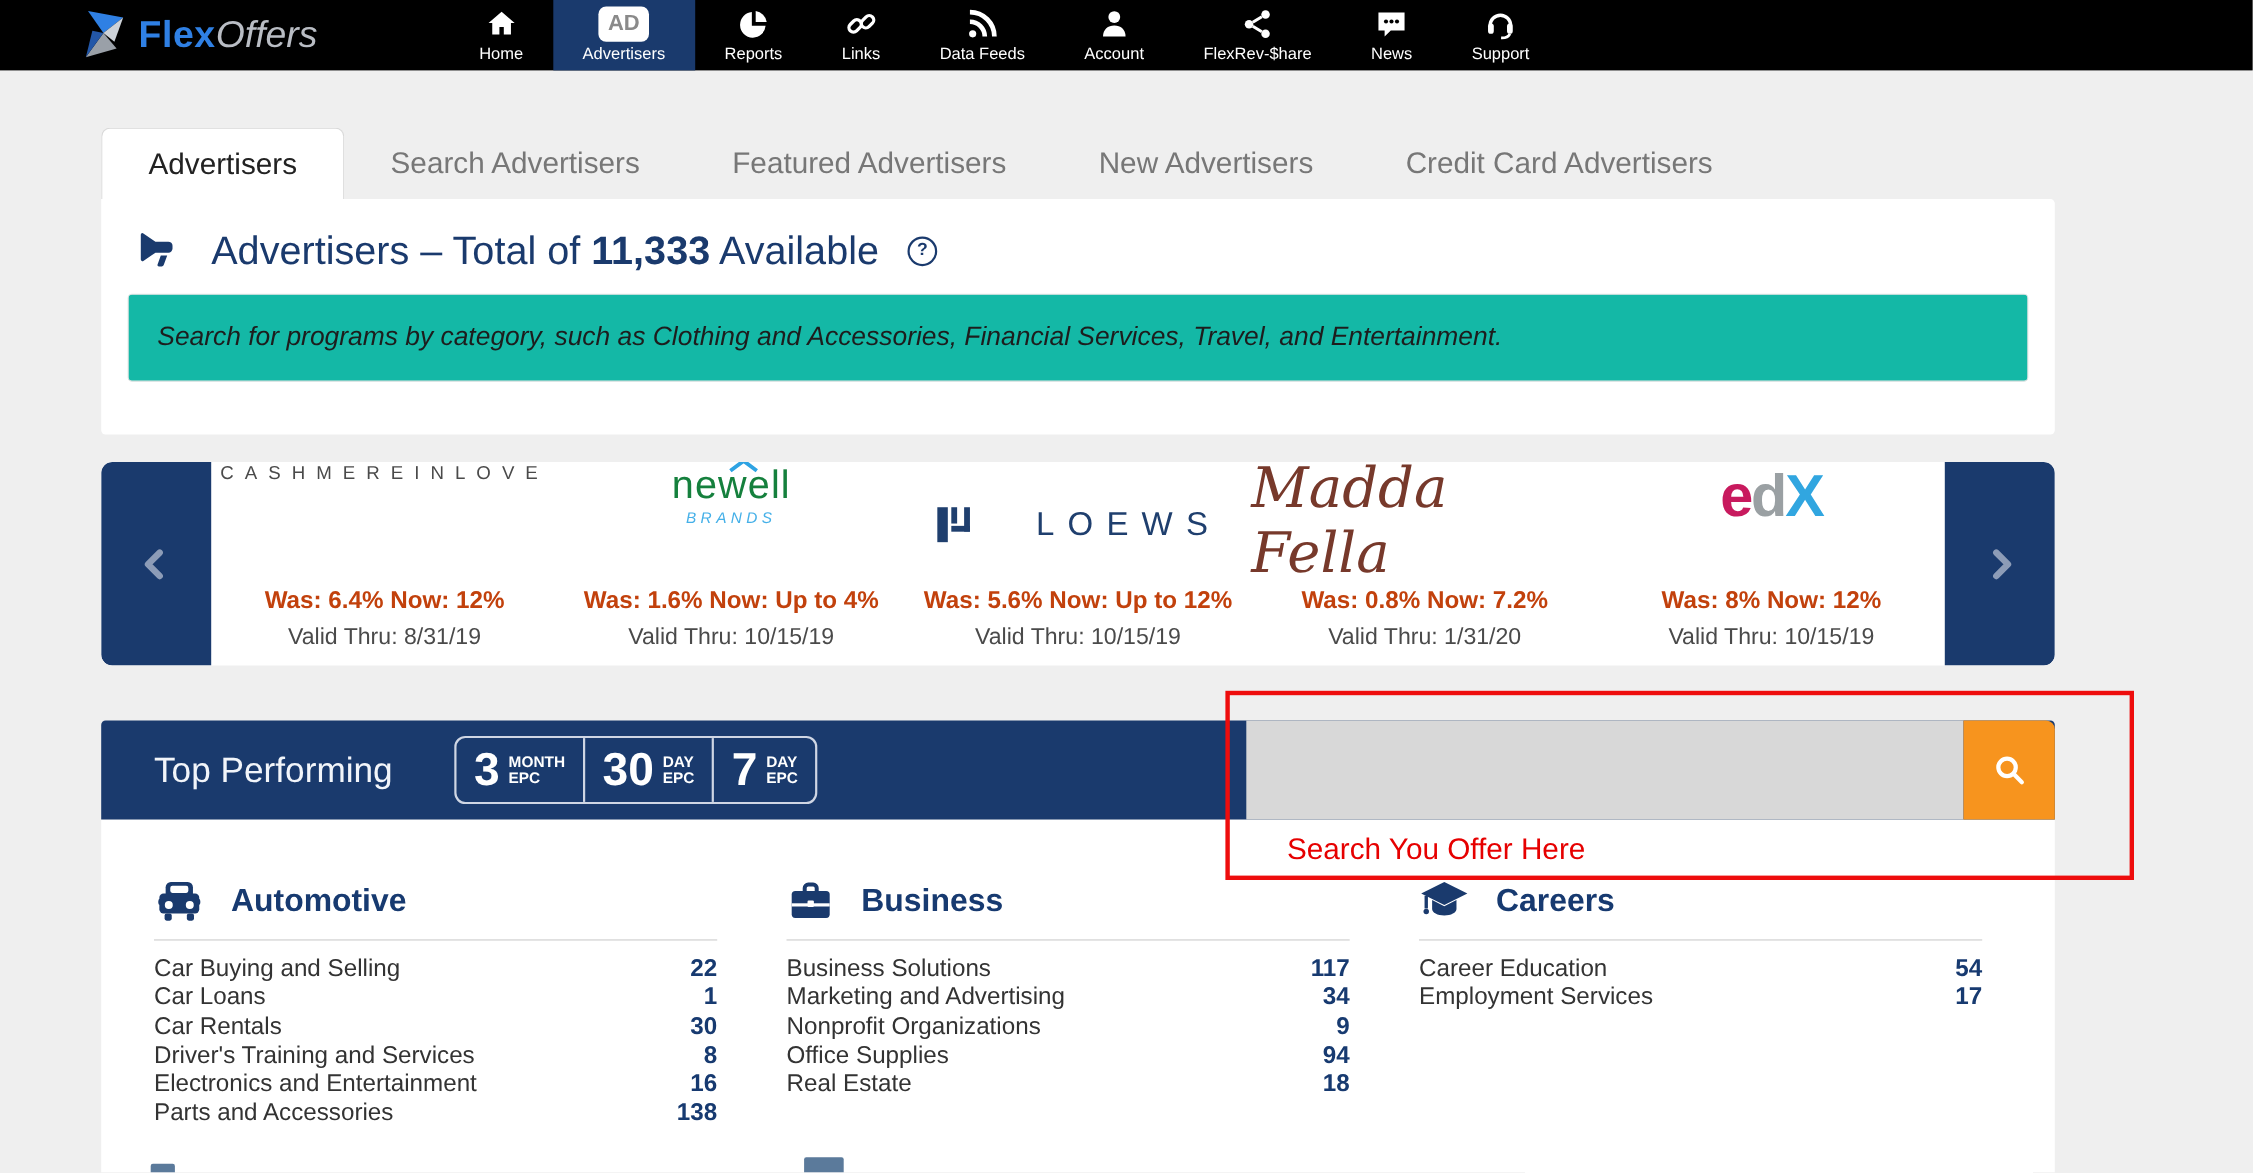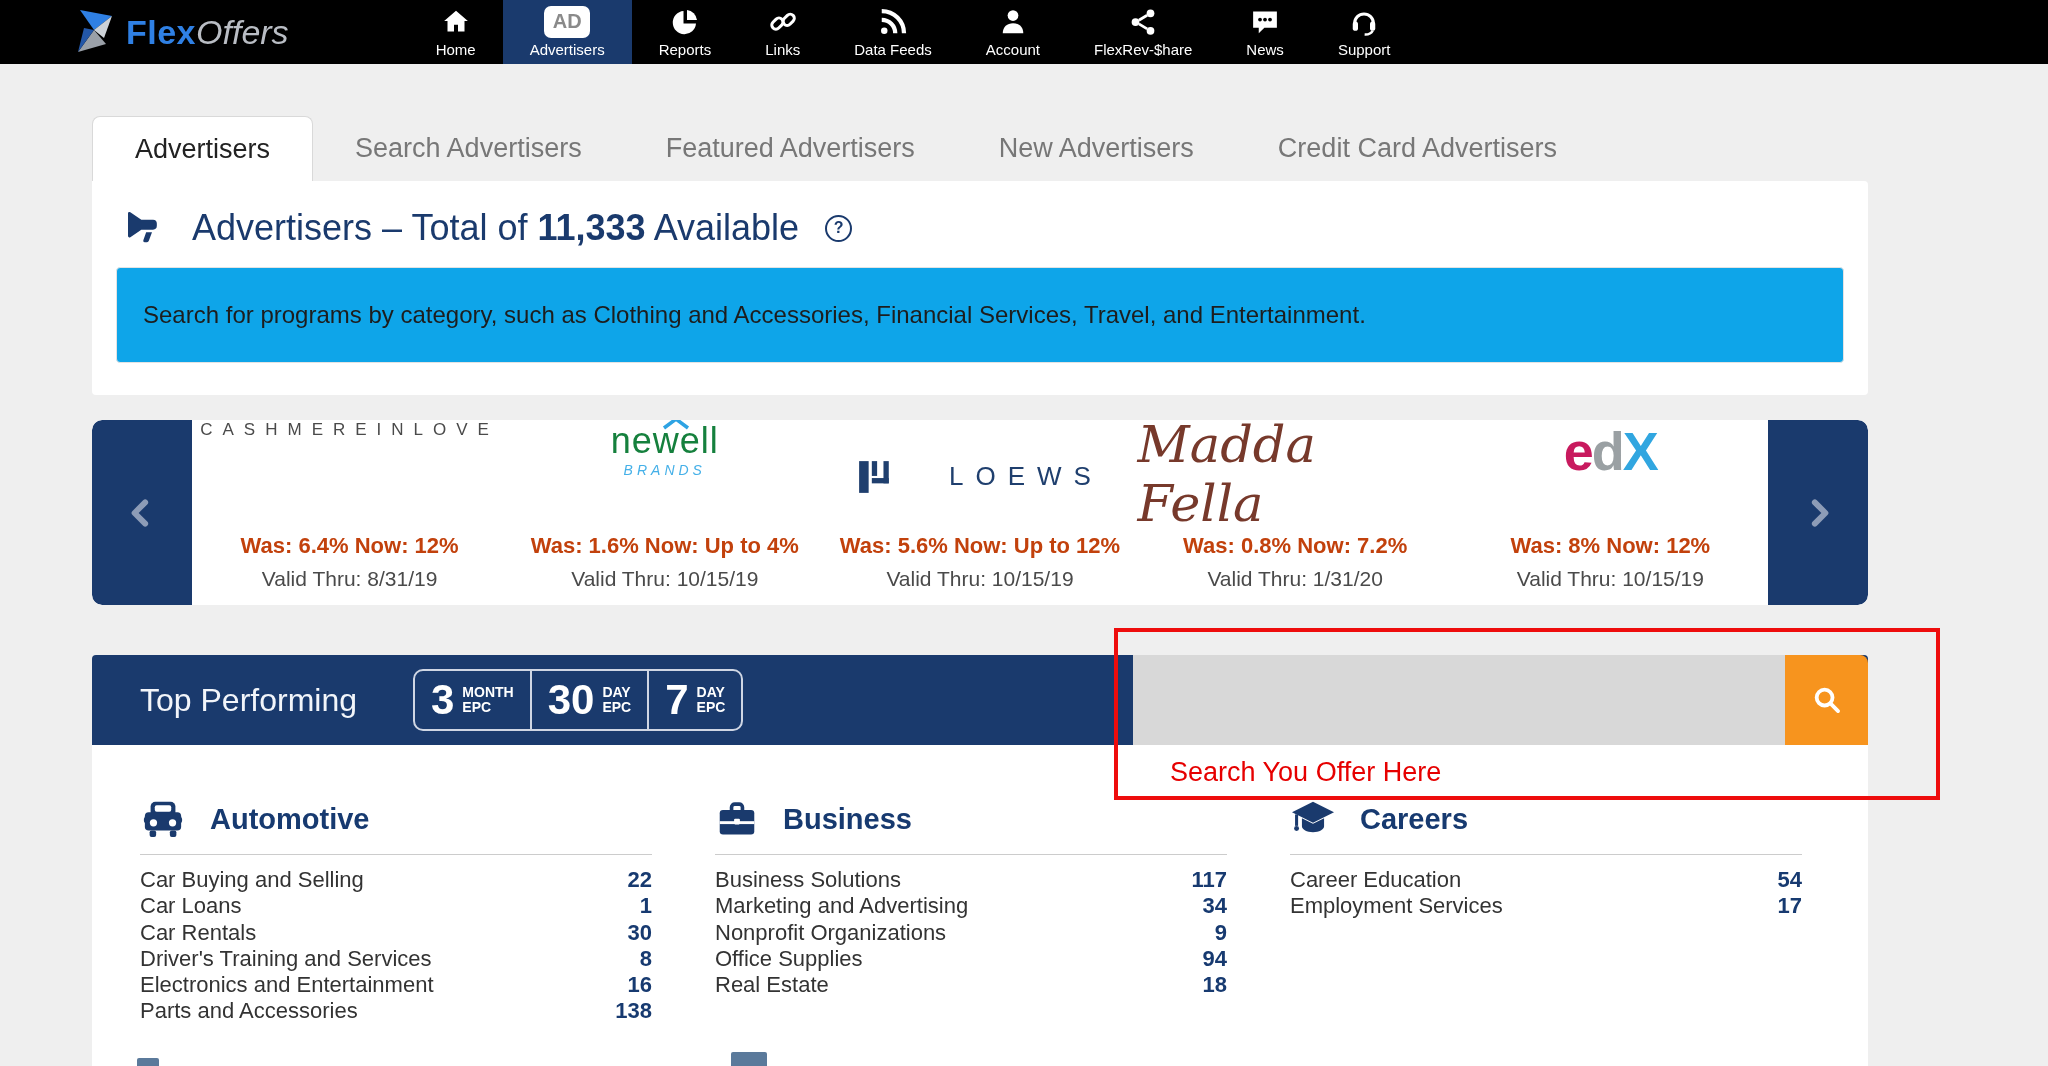--- a/index.html
+++ b/index.html
@@ -48,23 +48,23 @@
   }
   .title-row { display:flex; align-items:center; gap:26px; padding:26px 0 0 28px; }
   .title { font-size:36px; color:#1a3a6d; }
   .title .total { font-weight:bold; }
   .help-circle {
     width:27px; height:27px; border:2px solid #1a3a6d; border-radius:50%;
     color:#1a3a6d; font-size:16px; font-weight:bold;
     display:flex; align-items:center; justify-content:center; cursor:pointer;
   }
   .info-box {
-    margin:18px 24px 0 24px; height:96px; background:#0ea5e9; border:1px solid #e3e3e3;
+    margin:18px 24px 0 24px; height:80px; background:#14b8a6; border:1px solid #e3e3e3;
     border-radius:4px; display:flex; align-items:center; padding-left:26px;
-    font-size:24px; color:#1d1d1d;
+    font-size:24px; color:#1d1d1d;font-style:italic;
   }
 
   
   .carousel {
     position:absolute; left:92px; top:420px; width:1776px; height:185px;
     background:#fff; border-radius:10px; display:flex; overflow:hidden;
   }
   .car-arrow {
     width:100px; background:#1a3a6d; display:flex; align-items:center; justify-content:center;
     cursor:pointer; flex-shrink:0;
@@ -77,21 +77,21 @@
   .logo-zone { flex:1; display:flex; justify-content:center; }
   .rate  { font-size:22px; font-weight:bold; color:#c2410c; }
   .valid { font-size:21px; color:#4a4a4a; margin-top:8px; }
 
   .logo-cashmere { font-size:17px; font-weight:500; letter-spacing:10px; color:#4a4a4a; }
   .logo-newell { position:relative; text-align:center; }
   .logo-newell .nw { font-size:36px; color:#15803d; letter-spacing:1px; }
   .logo-newell .caret { position:absolute; top:-4px; left:50%; margin-left:-4px; }
   .logo-newell .brands { font-size:14px; font-style:italic; color:#45b0e8; letter-spacing:4px; margin-top:0px; }
   .logo-loews { display:flex; align-items:center; gap:12px; }
-  .logo-loews .loews-text { font-size:26px; font-weight:500; color:#1f3f6e; letter-spacing:12px;margin-left:44px; }
+  .logo-loews .loews-text { font-size:30px; font-weight:500; color:#1f3f6e; letter-spacing:12px;margin-left:44px; }
   .logo-madda { font-family:"DejaVu Serif", serif; font-style:italic; font-size:51px; color:#77392b; }
   .logo-edx { font-size:54px; font-weight:bold; letter-spacing:-2px; }
   .logo-edx .e { color:#c81a5e; } .logo-edx .d { color:#9aa0a3; } .logo-edx .x { color:#31a6e0; }
 
   
   .tp-bar {
     position:absolute; left:92px; top:655px; width:1776px; height:90px;
     background:#1a3a6d; border-radius:4px 4px 0 0; display:flex; align-items:center;
   }
   .tp-title { color:#f2f5fa; font-size:32px; margin-left:48px; white-space:nowrap; }

